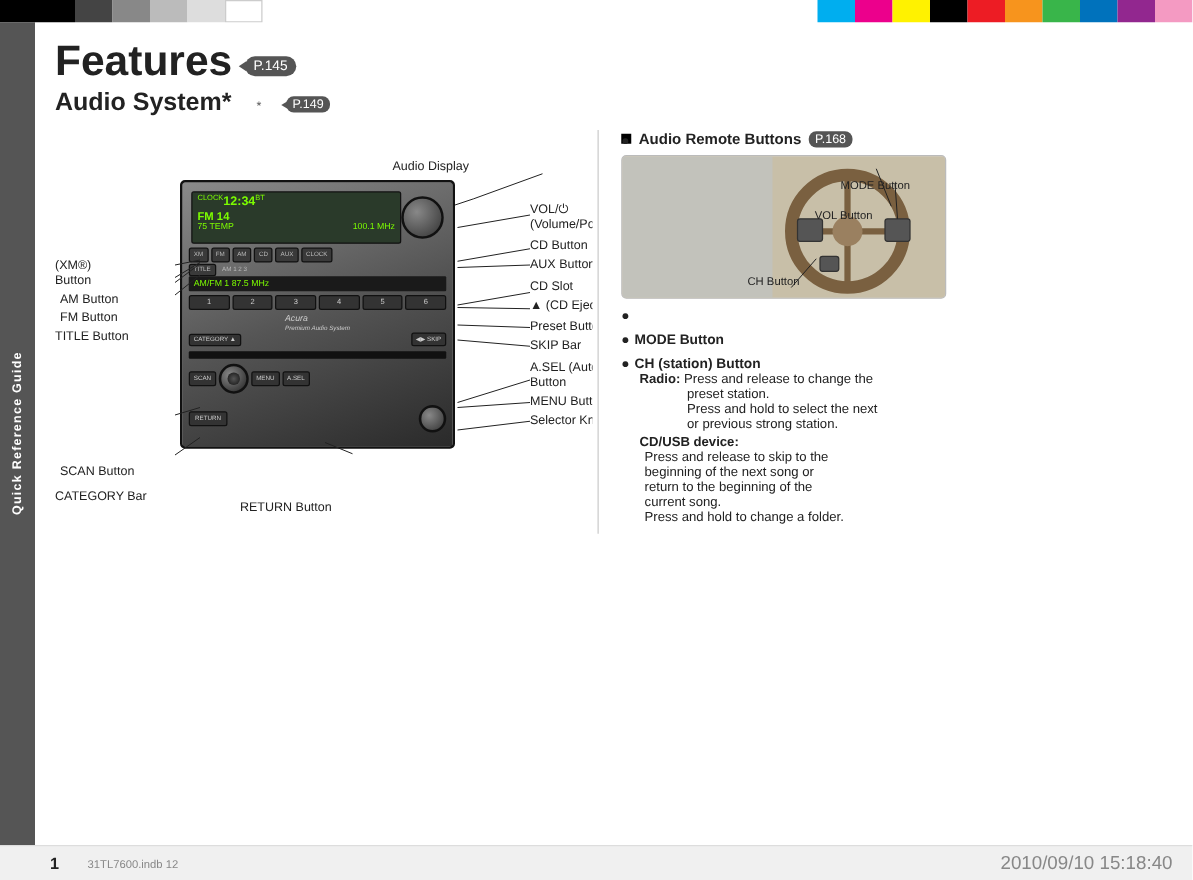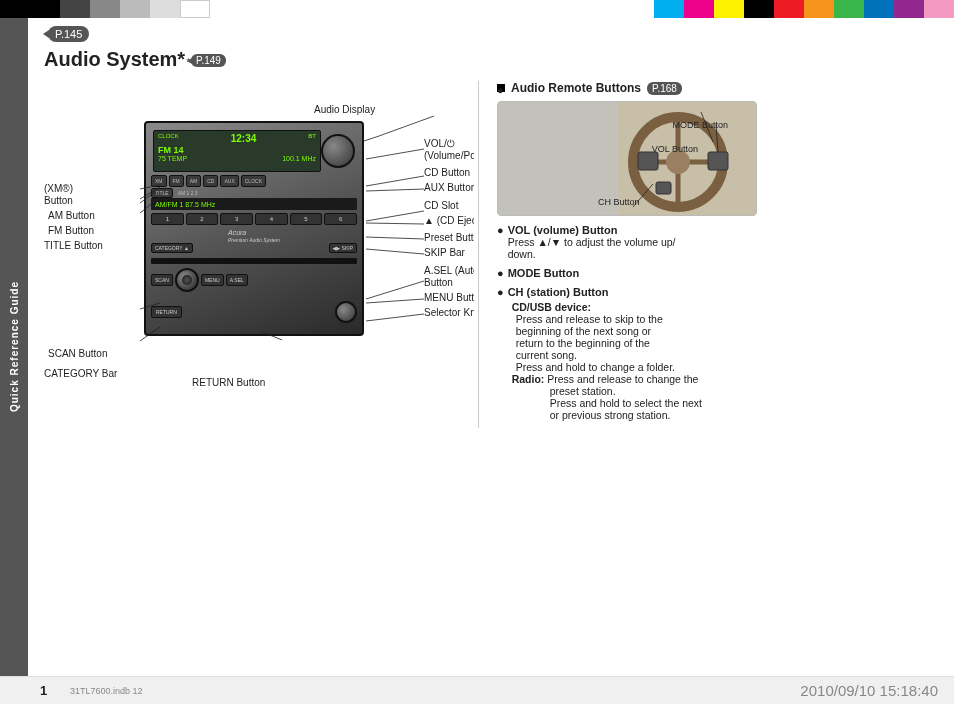--- a/index.html
+++ b/index.html
@@ -111,45 +111,46 @@
   <div class="swatch-pink"></div>
 </div>
 
 <div class="sidebar">
   <span class="sidebar-text">Quick Reference Guide</span>
 </div>
 
 <div class="main-content">
 
   <div style="display:flex; align-items:baseline; gap:6px;">
+    <span style="font-size:34px; font-weight:bold;">Features</span>
     <span style="display:inline-flex; align-items:center; background:#555; color:#fff; border-radius:8px; padding:2px 7px; font-size:11px; margin-left:4px; position:relative; top:-4px;">
       <span style="display:inline-block; width:0; height:0; border-top:4px solid transparent; border-bottom:4px solid transparent; border-right:6px solid #555; margin-right:-1px; position:absolute; left:-5px;"></span>
       <span>P.145</span>
     </span>
   </div>
 
-  <div style="display:flex; align-items:baseline; gap:1px; margin-top:2px;">
+  <div style="display:flex; align-items:baseline; gap:20px; margin-top:2px;">
     <span style="font-size:20px; font-weight:bold;">Audio System*</span>
     <span style="font-size:10px; font-weight:normal; color:#555;">*</span>
     <span style="display:inline-flex; align-items:center; background:#555; color:#fff; border-radius:6px; padding:1px 5px; font-size:10px; position:relative; top:-2px;">
       <span style="display:inline-block; width:0; height:0; border-top:3px solid transparent; border-bottom:3px solid transparent; border-right:5px solid #555; margin-right:-1px; position:absolute; left:-4px;"></span>
       <span>P.149</span>
     </span>
   </div>
 
   <div style="display:flex; margin-top:10px;">
 
     <div style="width:430px; position:relative; height:320px;">
 
       <div style="position:absolute; left:100px; top:40px; width:220px; height:215px;">
 
         <div style="width:220px; height:215px; background:linear-gradient(160deg,#8a8a8a 0%,#555 50%,#2a2a2a 100%); border-radius:4px; border:2px solid #111; position:relative; overflow:visible;">
 
           <div style="position:absolute; top:7px; left:7px; width:168px; height:42px; background:#2a3a2a; border:1px solid #111; border-radius:2px; padding:2px 4px;">
-            <div style="display:flex; justify-content:space-between; color:#7cfc00; font-size:6px;gap:34px;">
+            <div style="display:flex; justify-content:flex-start; color:#7cfc00; font-size:6px;">
               <span>CLOCK</span>
               <span style="font-size:10px; font-weight:bold;">12:34</span>
               <span>BT</span>
             </div>
             <div style="color:#7cfc00; font-size:9px; font-weight:bold; margin-top:1px;">FM 14</div>
             <div style="display:flex; justify-content:space-between; color:#7cfc00; font-size:7px;">
               <span>75 TEMP</span>
               <span>100.1  MHz</span>
             </div>
           </div>
@@ -315,56 +316,52 @@
         </svg>
         <div style="position:absolute; bottom:8px; left:100px; font-size:9px; color:#222;">CH Button</div>
         <svg style="position:absolute;top:0;left:0;width:260px;height:115px;pointer-events:none;">
           <line x1="135" y1="105" x2="155" y2="82" stroke="#222" stroke-width="0.8"></line>
         </svg>
       </div>
 
       <div style="margin-bottom:7px;">
         <div style="display:flex; gap:4px;">
           <span>●</span>
-          <div>
-            <span style="font-weight:bold; font-size:11px;">VOL (volume) Button</span><br>
-            <span style="font-size:10.5px;">Press ▲/▼ to adjust the volume up/<br>down.</span>
-          </div>
         </div>
       </div>
 
       <div style="margin-bottom:7px;">
         <div style="display:flex; gap:4px;">
           <span>●</span>
           <div>
             <span style="font-weight:bold; font-size:11px;">MODE Button</span><br>
           </div>
         </div>
       </div>
 
       <div style="margin-bottom:7px;">
         <div style="display:flex; gap:4px;">
           <span>●</span>
           <div>
             <span style="font-weight:bold; font-size:11px;">CH (station) Button</span><br>
+            <div style="margin-left:4px;">
+              <span style="font-weight:bold; font-size:10.5px;">Radio: </span>
+              <span style="font-size:10.5px;">Press and release to change the</span><br>
+              <span style="font-size:10.5px; margin-left:38px; display:inline-block;">preset station.</span><br>
+              <span style="font-size:10.5px; margin-left:38px; display:inline-block;">Press and hold to select the next</span><br>
+              <span style="font-size:10.5px; margin-left:38px; display:inline-block;">or previous strong station.</span>
+            </div>
             <div style="margin-left:4px; margin-top:3px;">
               <span style="font-weight:bold; font-size:10.5px;">CD/USB device:</span><br>
               <span style="font-size:10.5px; margin-left:4px; display:inline-block;">Press and release to skip to the</span><br>
               <span style="font-size:10.5px; margin-left:4px; display:inline-block;">beginning of the next song or</span><br>
               <span style="font-size:10.5px; margin-left:4px; display:inline-block;">return to the beginning of the</span><br>
               <span style="font-size:10.5px; margin-left:4px; display:inline-block;">current song.</span><br>
               <span style="font-size:10.5px; margin-left:4px; display:inline-block;">Press and hold to change a folder.</span>
             </div>
-            <div style="margin-left:4px;">
-              <span style="font-weight:bold; font-size:10.5px;">Radio: </span>
-              <span style="font-size:10.5px;">Press and release to change the</span><br>
-              <span style="font-size:10.5px; margin-left:38px; display:inline-block;">preset station.</span><br>
-              <span style="font-size:10.5px; margin-left:38px; display:inline-block;">Press and hold to select the next</span><br>
-              <span style="font-size:10.5px; margin-left:38px; display:inline-block;">or previous strong station.</span>
-            </div>
           </div>
         </div>
       </div>
 
     </div>
   </div>
 </div>
 
 <div class="bottom-bar">
   <span style="font-size:13px; font-weight:bold; position:absolute; left:40px;">1</span>

